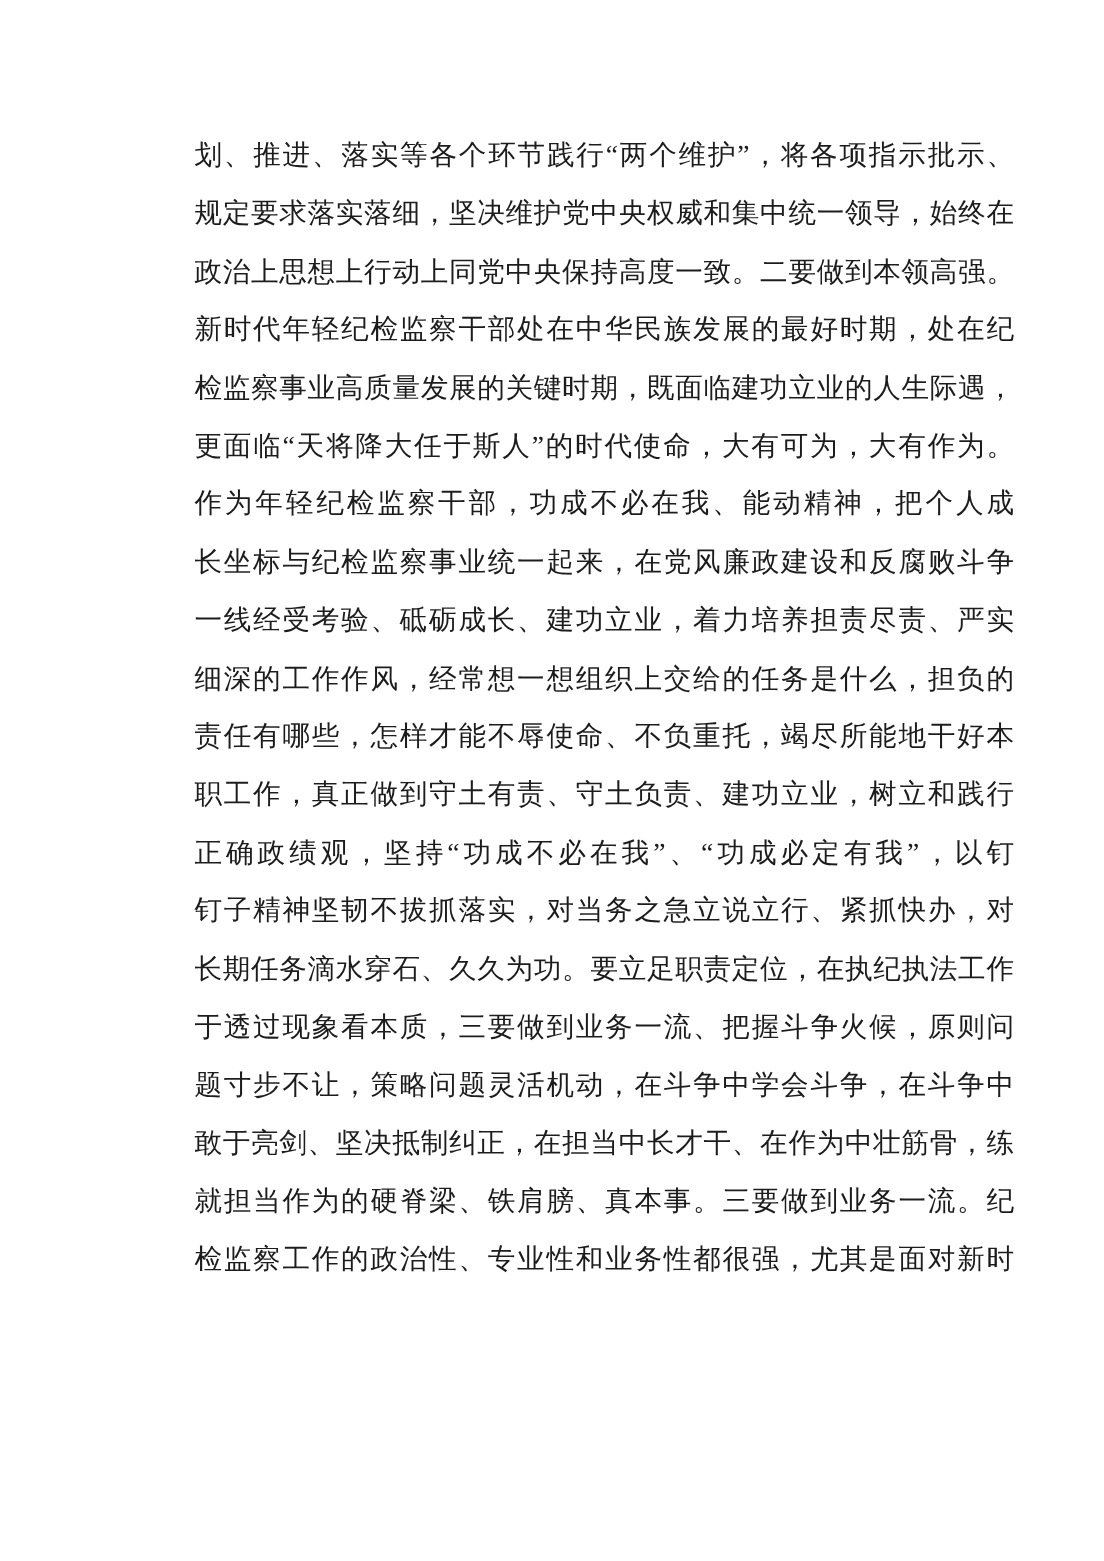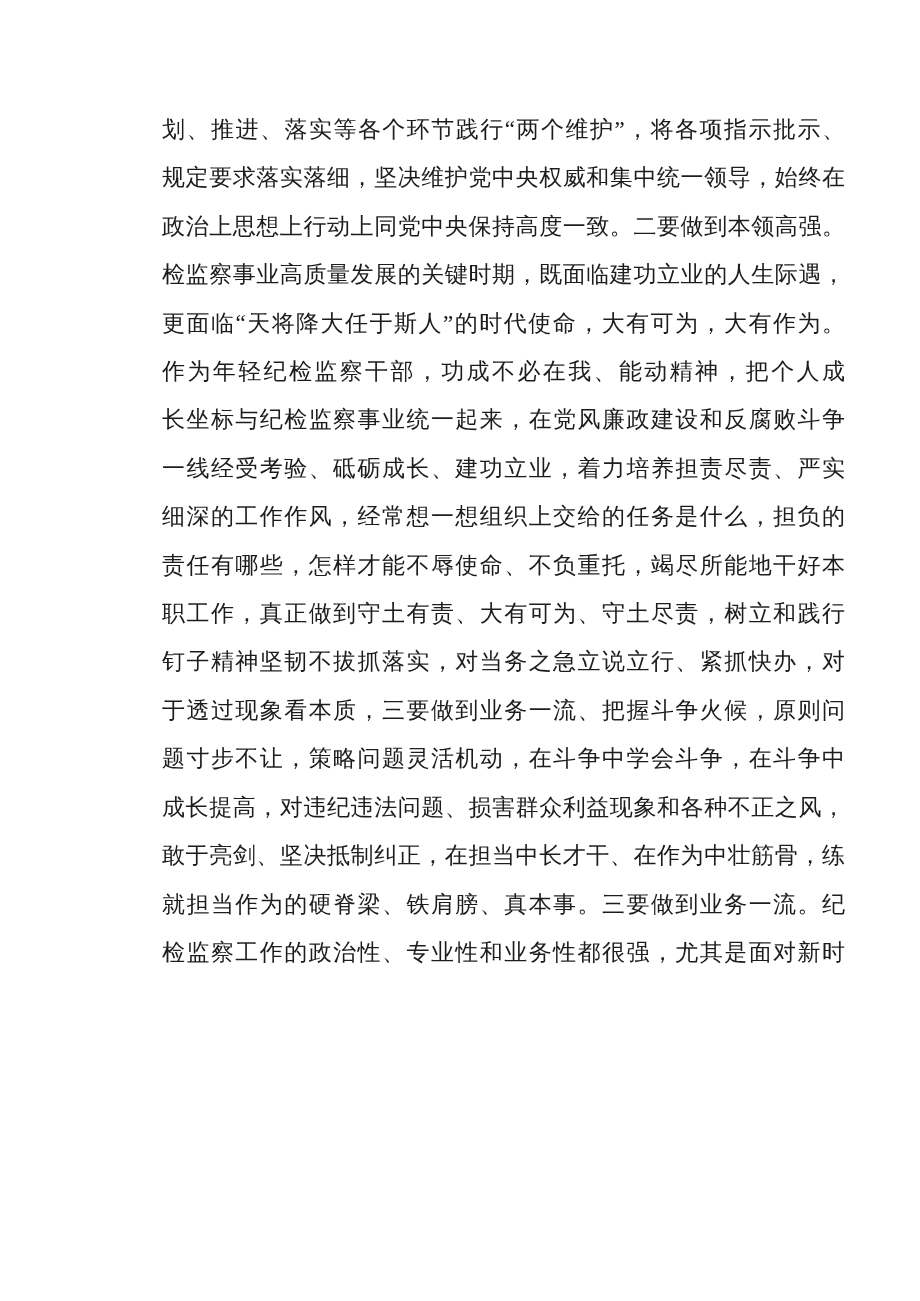--- a/index.html
+++ b/index.html
@@ -35,29 +35,31 @@
   }
 </style>
 </head>
 <body>
 
 <div class="page">
   <div class="text-block">
       <div class="line">划、推进、落实等各个环节践行“两个维护”，将各项指示批示、</div>
       <div class="line">规定要求落实落细，坚决维护党中央权威和集中统一领导，始终在</div>
       <div class="line">政治上思想上行动上同党中央保持高度一致。二要做到本领高强。</div>
+      <div class="line">新时代年轻纪检监察干部处在中华民族发展的最好时期，处在纪</div>
       <div class="line">检监察事业高质量发展的关键时期，既面临建功立业的人生际遇，</div>
       <div class="line">更面临“天将降大任于斯人”的时代使命，大有可为，大有作为。</div>
       <div class="line">作为年轻纪检监察干部，功成不必在我、能动精神，把个人成</div>
       <div class="line">长坐标与纪检监察事业统一起来，在党风廉政建设和反腐败斗争</div>
       <div class="line">一线经受考验、砥砺成长、建功立业，着力培养担责尽责、严实</div>
       <div class="line">细深的工作作风，经常想一想组织上交给的任务是什么，担负的</div>
       <div class="line">责任有哪些，怎样才能不辱使命、不负重托，竭尽所能地干好本</div>
-      <div class="line">职工作，真正做到守土有责、大有可为、守土尽责，树立和践行</div>
+      <div class="line">职工作，真正做到守土有责、守土负责、建功立业，树立和践行</div>
+      <div class="line">正确政绩观，坚持“功成不必在我”、“功成必定有我”，以钉</div>
       <div class="line">钉子精神坚韧不拔抓落实，对当务之急立说立行、紧抓快办，对</div>
+      <div class="line">长期任务滴水穿石、久久为功。要立足职责定位，在执纪执法工作</div>
       <div class="line">于透过现象看本质，三要做到业务一流、把握斗争火候，原则问</div>
       <div class="line">题寸步不让，策略问题灵活机动，在斗争中学会斗争，在斗争中</div>
-      <div class="line">成长提高，对违纪违法问题、损害群众利益现象和各种不正之风，</div>
       <div class="line">敢于亮剑、坚决抵制纠正，在担当中长才干、在作为中壮筋骨，练</div>
       <div class="line">就担当作为的硬脊梁、铁肩膀、真本事。三要做到业务一流。纪</div>
       <div class="line">检监察工作的政治性、专业性和业务性都很强，尤其是面对新时</div>
     </div>
 </div>
 
 </body></html>

